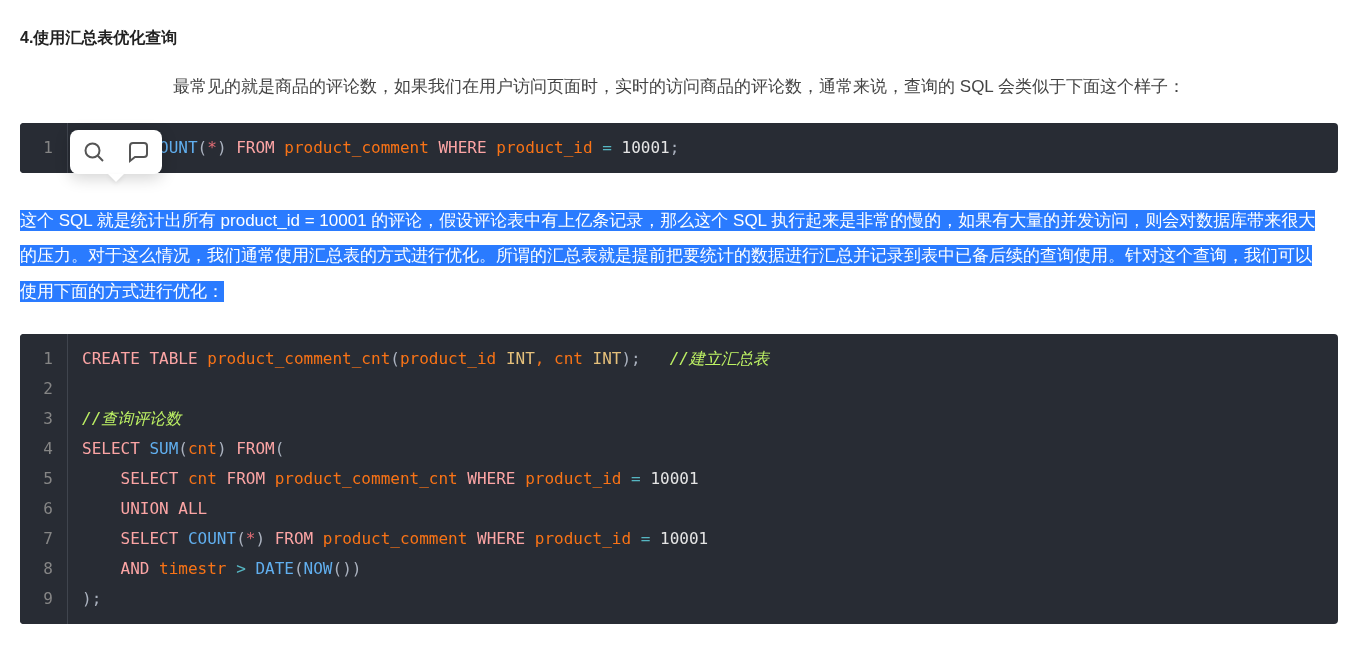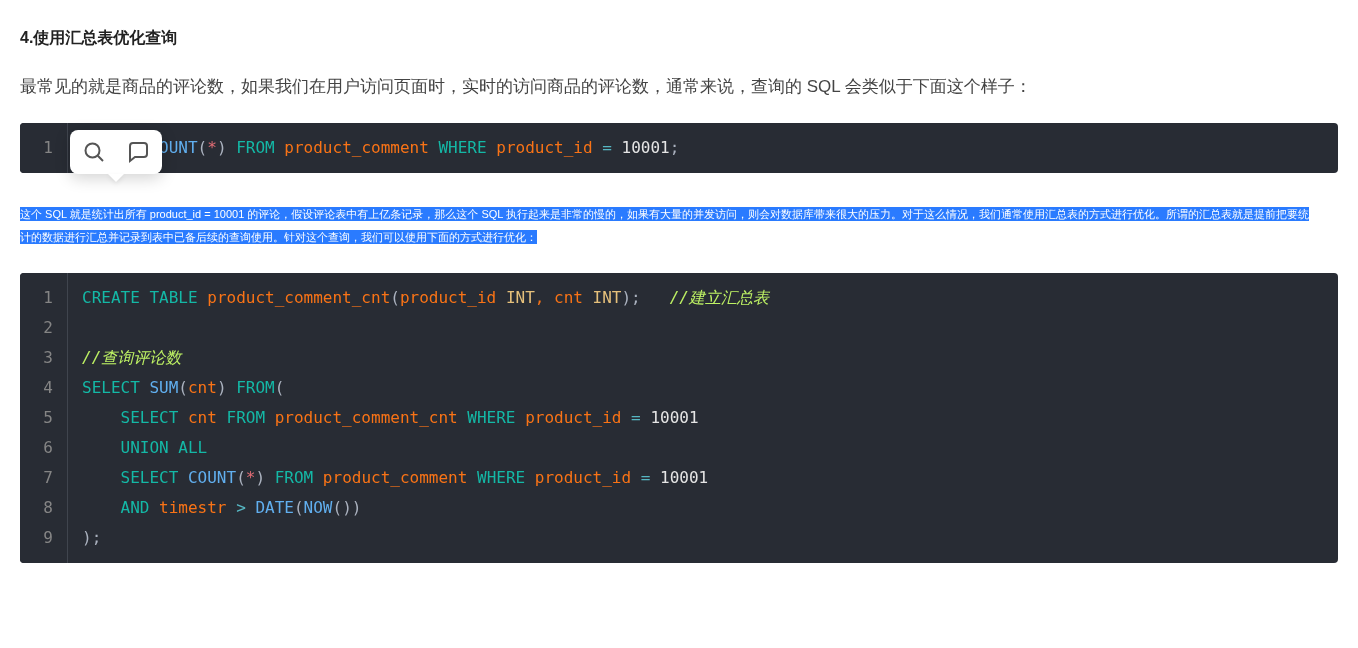--- a/index.html
+++ b/index.html
@@ -18,24 +18,25 @@
     font-size: 16px;
     font-weight: 700;
     color: #222;
     margin: 8px 0 20px 0;
   }
   p.body-text {
     font-size: 17px;
     line-height: 2.1;
     color: #444;
     margin: 14px 0;
+    text-align: center;
   }
   .hl-wrap {
     line-height: 2.1;
-    font-size: 11px;
+    font-size: 17px;
     margin: 30px 18px 24px 0;
   }
   .hl-wrap span {
     background: #2a7bff;
     color: #fff;
     padding: 1px 0;
   }
 
   .code-block {
     position: relative;
@@ -66,21 +67,21 @@
     flex: 1;
     white-space: pre;
     color: #abb2bf;
     overflow-x: auto;
   }
   .code-lines .line {
     line-height: 30px;
     height: 30px;
   }
 
-  .tok-kw { color: #14b8a6; }         
+  .tok-kw { color: #fca5a5; }         
   .tok-fn { color: #61afef; }         
   .tok-paren { color: #abb2bf; }      
   .tok-star { color: #e06c75; }       
   .tok-ident { color: #f97316; }      
   .tok-num { color: #e5e5e5; }        
   .tok-type { color: #e5c07b; margin-top: 24px; }       
   .tok-cmt { color: #bef264; font-style: italic; } 
   .tok-op { color: #56b6c2; }         
 
   .float-toolbar {

